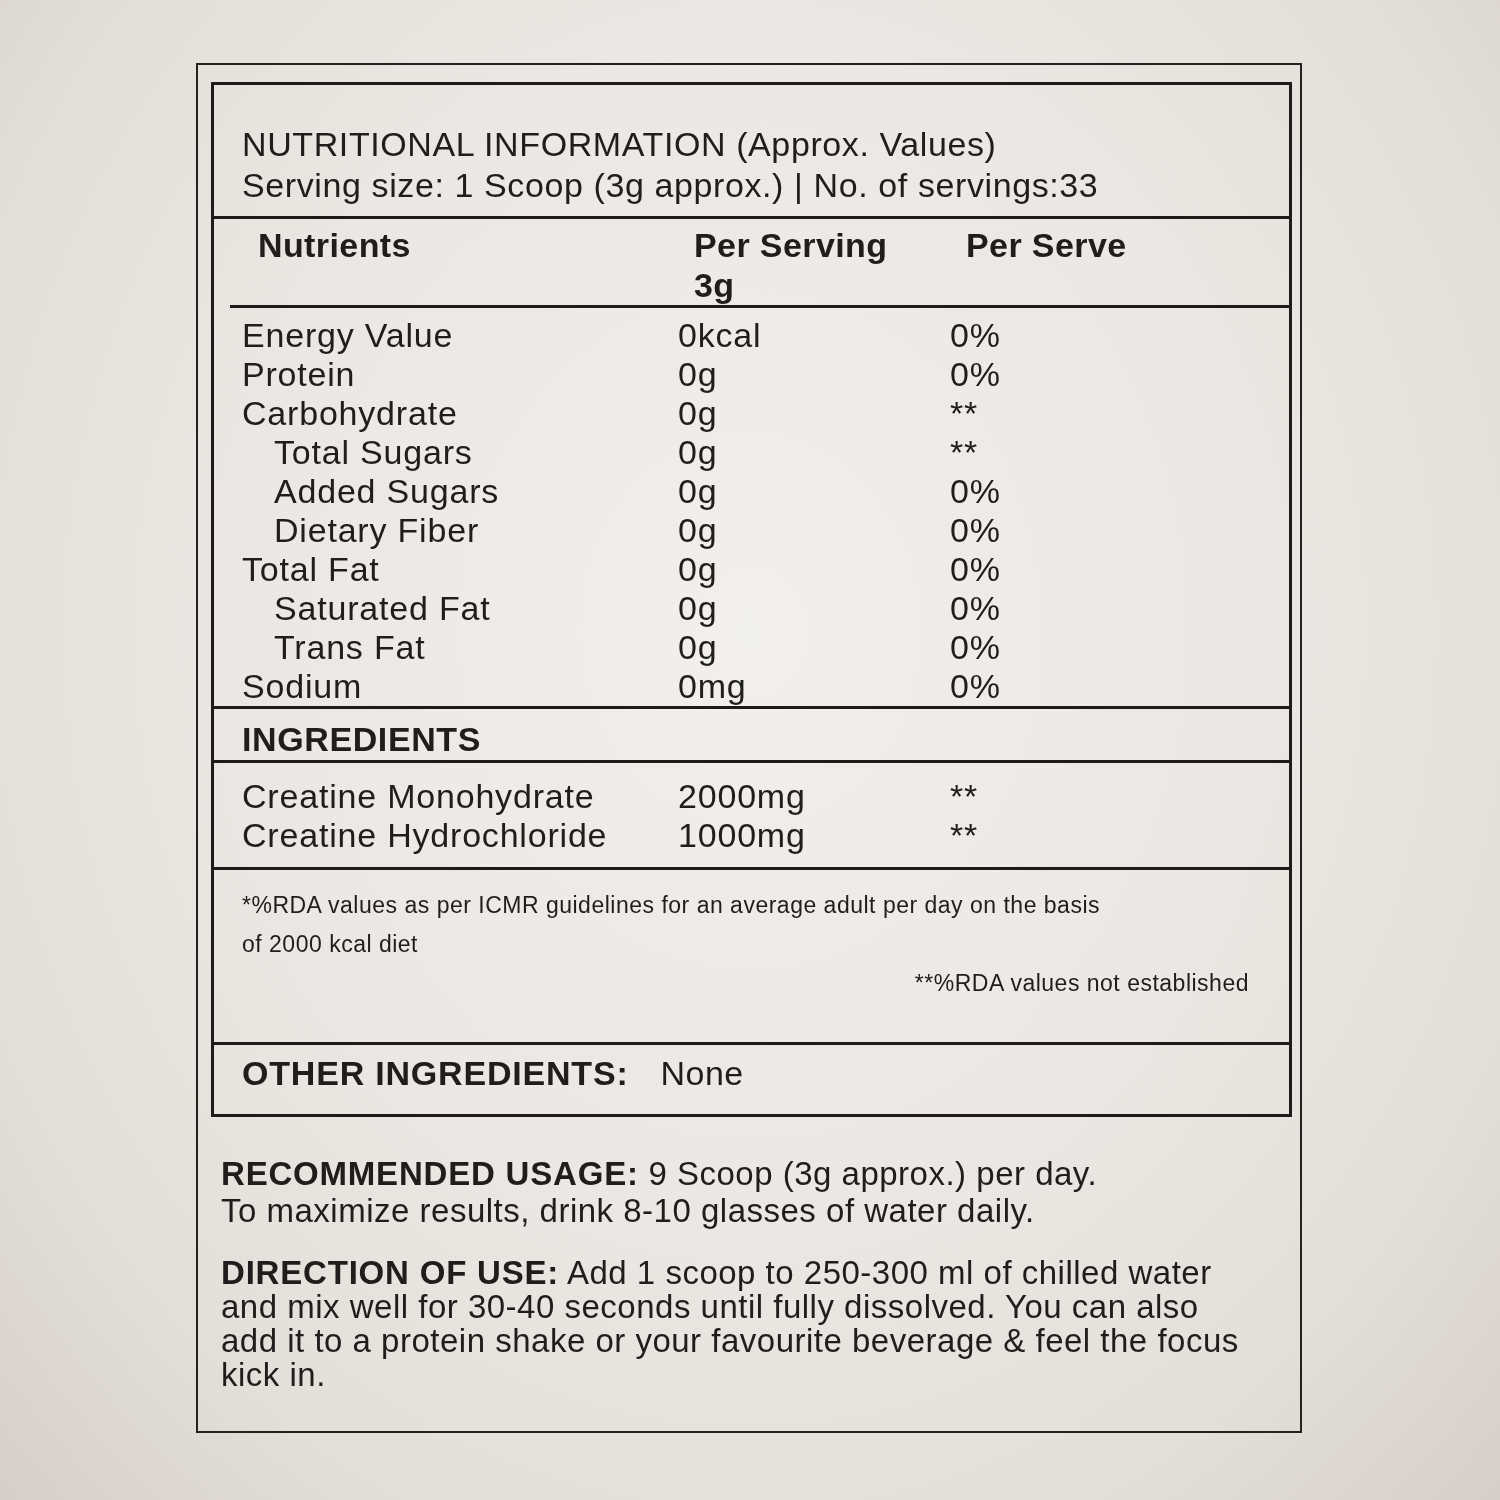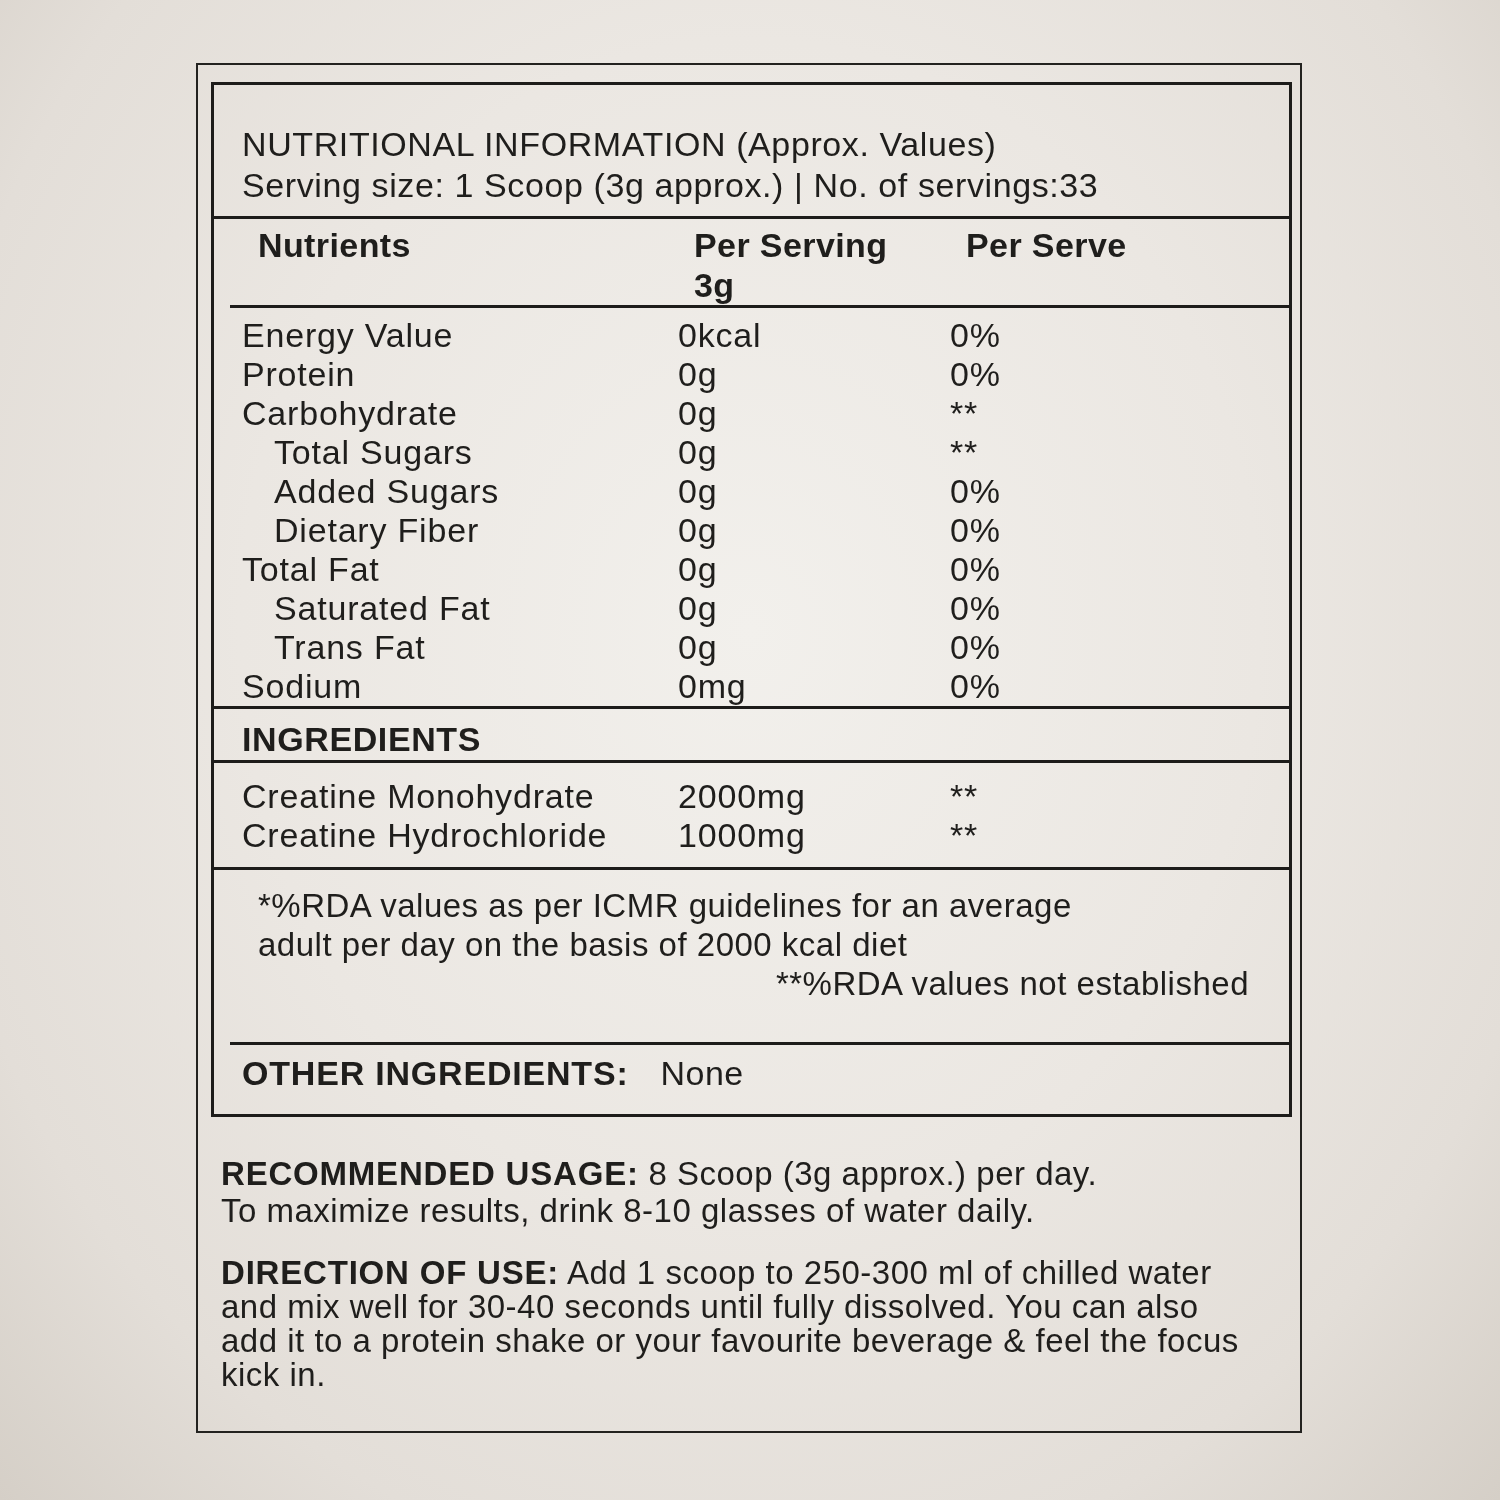--- a/index.html
+++ b/index.html
@@ -25,21 +25,21 @@
   .sec:last-child{border-bottom:none;}
 
   .sec-title{height:130px;padding:30px 0 0 28px;font-size:34px;line-height:41px;letter-spacing:0.6px;margin-top:9px;}
   .sec-cols{height:93px;padding:6px 0 0 28px;font-weight:bold;font-size:34px;line-height:40px;letter-spacing:0.4px;margin-left:16px;}
   .cols-grid,.row-grid{display:grid;grid-template-columns:436px 272px 1fr;}
   .sec-nutrients{height:412px;padding:8px 0 0 28px;font-size:34px;letter-spacing:0.8px;}
   .nrow{height:39px;line-height:39px;}
   .nrow .sub{padding-left:32px;}
   .sec-ing-head{height:56px;padding:10px 0 0 28px;font-weight:bold;font-size:34px;line-height:40px;letter-spacing:0.6px;}
   .sec-ing-rows{height:112px;padding:14px 16px 0 28px;font-size:34px;letter-spacing:0.8px;}
-  .sec-foot{height:184px;padding:16px 40px 0 28px;font-size:33px;line-height:39px;letter-spacing:0.5px;margin-left:16px;}
+  .sec-foot{height:184px;padding:16px 40px 0 28px;font-size:23px;line-height:39px;letter-spacing:0.5px;}
   .foot1{margin:0;max-width:870px;}
   .foot2{margin:0;text-align:right;}
   .sec-other{height:72px;padding:8px 0 0 28px;font-size:34px;line-height:40px;letter-spacing:0.5px;}
   .sec-other .lbl{font-weight:bold;margin-right:22px;letter-spacing:0.8px;}
 
   .usage-block{
     position:absolute;left:23px;top:1090px;width:1040px;
     font-size:33px;line-height:37px;letter-spacing:0.5px;
   }
   .usage-block .lbl{font-weight:bold;letter-spacing:0.8px;}
@@ -156,21 +156,21 @@
       <div class="sec sec-other">
         <span class="lbl">OTHER INGREDIENTS:</span>
         <span>None</span>
       </div>
 
     </div>
 
     <div class="usage-block">
       <span class="usage-line">
         <span class="lbl">RECOMMENDED USAGE:</span>
-        <span>8 Scoop (3g approx.) per day.</span>
+        <span>9 Scoop (3g approx.) per day.</span>
       </span>
       <span class="usage-line">To maximize results, drink 8-10 glasses of water daily.</span>
     </div>
 
     <div class="directions-block">
       <span class="lbl">DIRECTION OF USE:</span>
       <span>Add 1 scoop to 250-300 ml of chilled water and mix well for 30-40 seconds until fully dissolved. You can also add it to a protein shake or your favourite beverage &amp; feel the focus kick in.</span>
     </div>
 
   </div>

